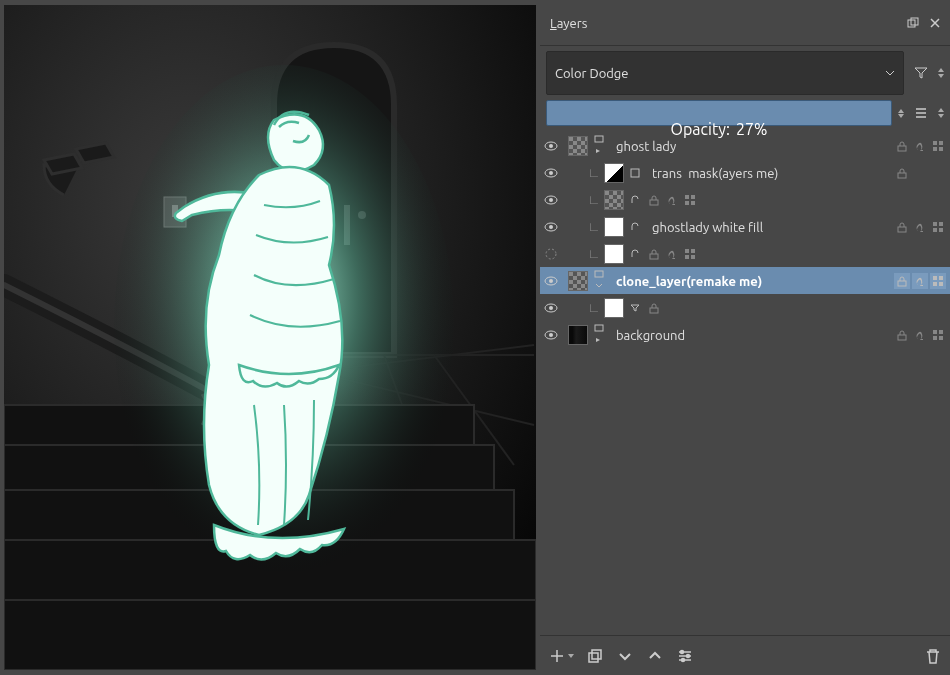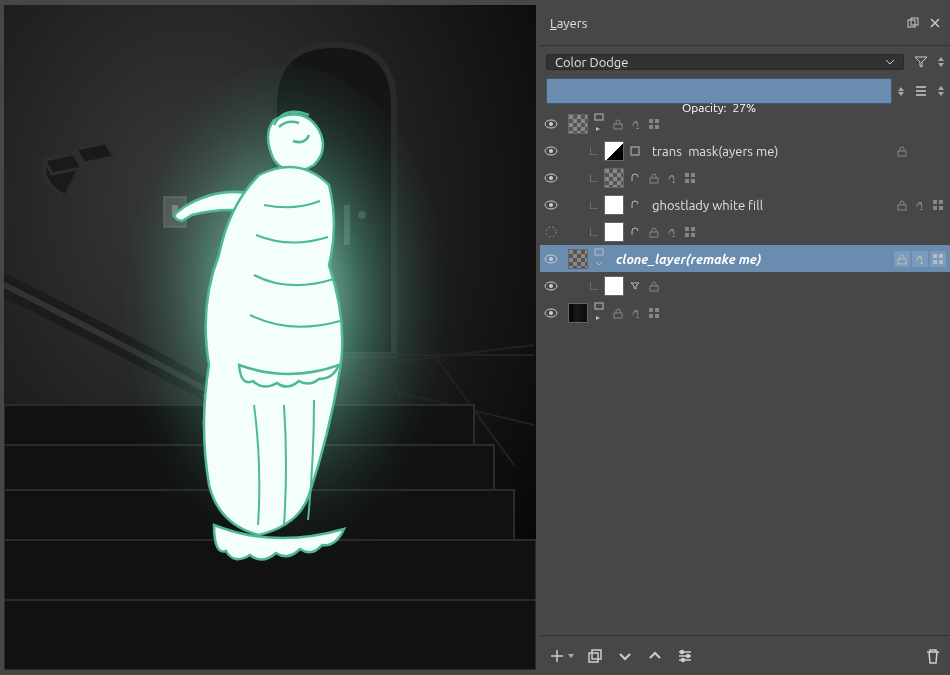--- a/index.html
+++ b/index.html
@@ -12,37 +12,37 @@
 
 
 .panel { flex:1; display:flex; flex-direction:column; }
 .panel-header { height:46px; display:flex; align-items:center; padding:0 6px; border-bottom:1px solid #333; }
 .panel-title { flex:1; padding-left:4px; }
 .panel-title .ul { text-decoration:underline; }
 .hdr-btn { width:18px; height:18px; display:flex; align-items:center; justify-content:center; margin-left:4px; cursor:pointer; }
 .hdr-btn svg { width:12px; height:12px; }
 
 .blend-row { display:flex; align-items:center; padding:5px 6px; gap:6px; }
-.blend-select { flex:1; background:#323232; border:1px solid #2a2a2a; height:16px; display:flex; align-items:center; padding:0 8px; cursor:pointer; border-radius:2px; color:#e0e0e0; }
+.blend-select { flex:1; background:#323232; border:1px solid #2a2a2a; height:44px; display:flex; align-items:center; padding:0 8px; cursor:pointer; border-radius:2px; color:#e0e0e0; }
 .blend-select .chev { margin-left:auto; }
 .icon-btn { width:22px; height:22px; display:flex; align-items:center; justify-content:center; cursor:pointer; }
 .icon-col { display:flex; flex-direction:column; gap:2px; }
 .icon-btn svg, .icon-btn .tri { width:14px; height:14px; }
 .tri-up,.tri-dn { width:0; height:0; border-left:3px solid transparent; border-right:3px solid transparent; }
 .tri-up { border-bottom:4px solid #aaa; }
 .tri-dn { border-top:4px solid #aaa; }
 .spin { display:flex; flex-direction:column; gap:1px; }
 
 .opacity-row { display:flex; align-items:center; padding:0 6px 6px 6px; gap:6px; }
 .opacity-slider { flex:1; height:26px; background:#6a8caf; border:1px solid #3a5a7a; display:flex; align-items:center; justify-content:center; color:#fff; border-radius:2px; cursor:pointer; }
-.opacity-slider span { font-size:12px;margin-top:32px; }
+.opacity-slider span { font-size:16px;margin-top:32px; }
 
 .layers { flex:1; overflow:auto; display:flex; flex-direction:column; }
 .layer { display:flex; align-items:center; height:27px; padding:0 4px 0 2px; gap:4px; }
-.layer.selected { background:#6a8caf; color:#fff; font-weight:700;font-style:italic; }
+.layer.selected { background:#6a8caf; color:#fff; font-weight:700; }
 .layer .vis { width:18px; display:flex; justify-content:center; cursor:pointer; }
 .layer .indent { flex-shrink:0; }
 .layer .tree-l { width:12px; display:flex; justify-content:center; color:#888; }
 .layer .thumb { width:20px; height:20px; border:1px solid #666; flex-shrink:0; background:#222; }
 .layer .thumb.trans { background:
   linear-gradient(45deg,#555 25%,transparent 25%,transparent 75%,#555 75%),
   linear-gradient(45deg,#555 25%,#888 25%,#888 75%,#555 75%);
   background-size:8px 8px; background-position:0 0,4px 4px; }
 .layer .thumb.white { background:#fff; }
 .layer .thumb.wb { background:linear-gradient(135deg,#fff 55%,#000 55%); }
@@ -209,20 +209,21 @@
         <div class="indent" style="width:0px"></div>
         <div class="thumb trans"></div>
         <div class="badge">
           <svg viewBox="0 0 10 10" fill="none" stroke="#bbb">
             <rect x="1" y="1" width="8" height="6"></rect>
           </svg>
           <svg viewBox="0 0 10 10">
             <path d="M2 3l4 2-4 2z" fill="#bbb"></path>
           </svg>
         </div>
+        <div class="name">ghost lady</div>
         <div class="tail">
           <div class="pad">
             <svg viewBox="0 0 14 14" fill="none" stroke="#bbb">
               <rect x="3" y="7" width="8" height="5"></rect>
               <path d="M5 7V5a2 2 0 014 0v2"></path>
             </svg>
           </div>
           <div class="pad">
             <svg viewBox="0 0 14 14" fill="#bbb">
               <path d="M5 11q-3-3 0-6t4 1q1 3-1 5h2v1h-3q2-2 1-5t-3 0 0 4z"></path>
@@ -452,20 +453,21 @@
         <div class="indent" style="width:0px"></div>
         <div class="thumb bg"></div>
         <div class="badge">
           <svg viewBox="0 0 10 10" fill="none" stroke="#bbb">
             <rect x="1" y="1" width="8" height="6"></rect>
           </svg>
           <svg viewBox="0 0 10 10">
             <path d="M2 3l4 2-4 2z" fill="#bbb"></path>
           </svg>
         </div>
+        <div class="name">background</div>
         <div class="tail">
           <div class="pad">
             <svg viewBox="0 0 14 14" fill="none" stroke="#bbb">
               <rect x="3" y="7" width="8" height="5"></rect>
               <path d="M5 7V5a2 2 0 014 0v2"></path>
             </svg>
           </div>
           <div class="pad">
             <svg viewBox="0 0 14 14" fill="#bbb">
               <path d="M5 11q-3-3 0-6t4 1q1 3-1 5h2v1h-3q2-2 1-5t-3 0 0 4z"></path>

